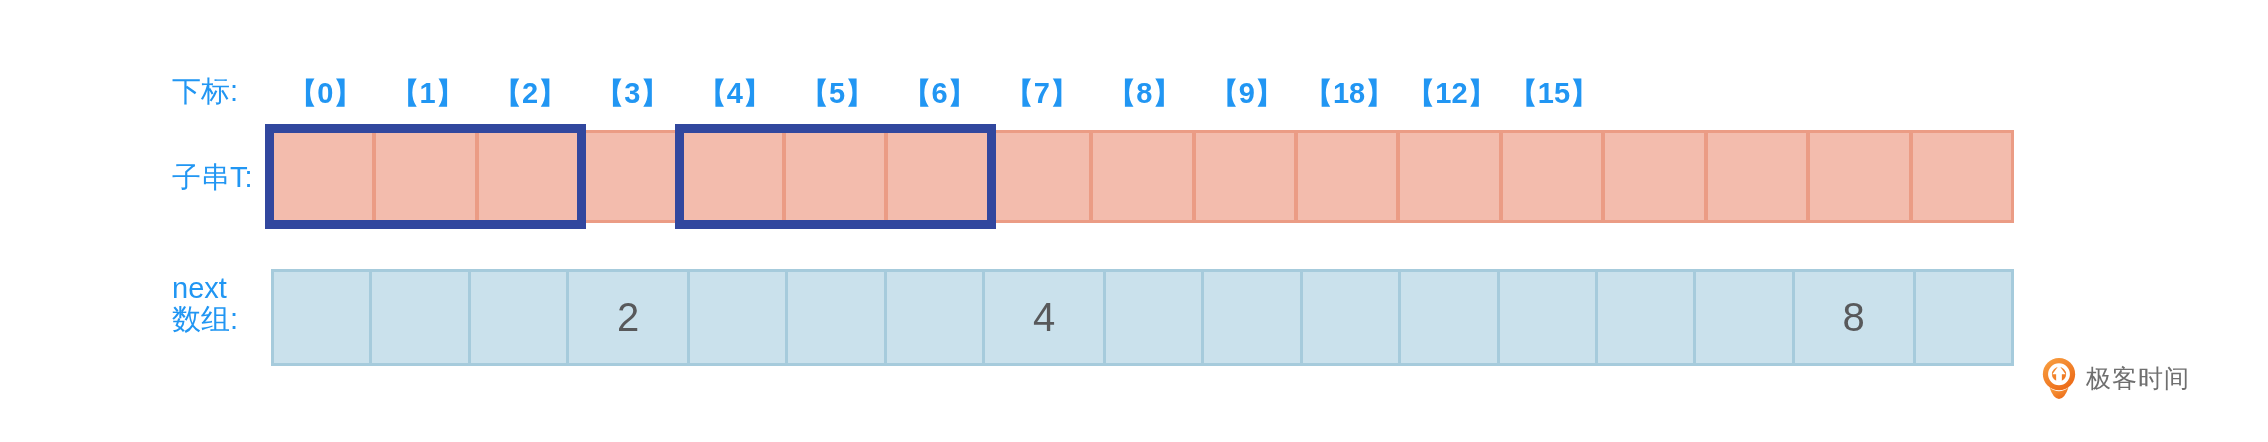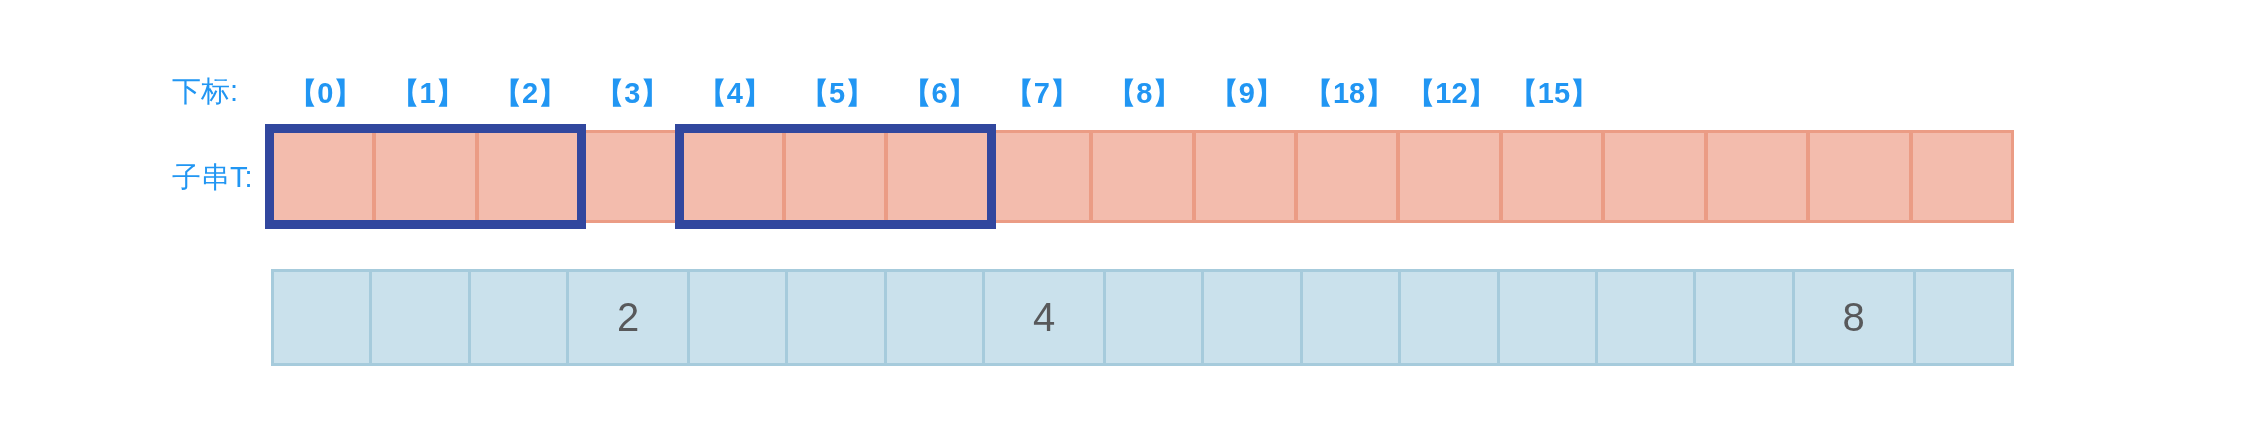--- a/index.html
+++ b/index.html
@@ -94,20 +94,24 @@
 </style>
 </head>
 <body>
 
 <div class="canvas">
 
   <div class="row-label lbl-index">下标:</div>
 
   <div class="row-label lbl-substring">子串T:</div>
 
+  <div class="row-label lbl-next">
+    <div>next</div>
+    <div>数组:</div>
+  </div>
 
   <div class="index-row">
       <div class="index-cell">【0】</div>
       <div class="index-cell">【1】</div>
       <div class="index-cell">【2】</div>
       <div class="index-cell">【3】</div>
       <div class="index-cell">【4】</div>
       <div class="index-cell">【5】</div>
       <div class="index-cell">【6】</div>
       <div class="index-cell">【7】</div>
@@ -154,14 +158,31 @@
       <div class="next-cell"></div>
       <div class="next-cell"></div>
       <div class="next-cell"></div>
       <div class="next-cell"></div>
       <div class="next-cell"></div>
       <div class="next-cell"></div>
       <div class="next-cell">8</div>
       <div class="next-cell"></div>
     </div>
 
+  <div class="logo">
+    <span>
+      <svg viewBox="0 0 40 46" xmlns="http://www.w3.org/2000/svg">
+        <defs>
+          <linearGradient id="og" x1="0" y1="0" x2="0.7" y2="1">
+            <stop offset="0" stop-color="#F9A243"></stop>
+            <stop offset="1" stop-color="#EC6A17"></stop>
+          </linearGradient>
+        </defs>
+        <circle cx="20" cy="19" r="17" fill="url(#og)"></circle>
+        <path d="M10,33 Q20,41 30,33 Q26,45 20,45 Q14,45 10,33 Z" fill="url(#og)"></path>
+        <circle cx="20" cy="19" r="9.5" fill="none" stroke="#ffffff" stroke-width="4"></circle>
+        <path d="M20,9.5 L27,19 L23,19 L23,27 L17,27 L17,19 L13,19 Z" fill="#ffffff"></path>
+      </svg>
+    </span>
+    <span class="logo-text">极客时间</span>
+  </div>
 
 </div>
 
 </body></html>

